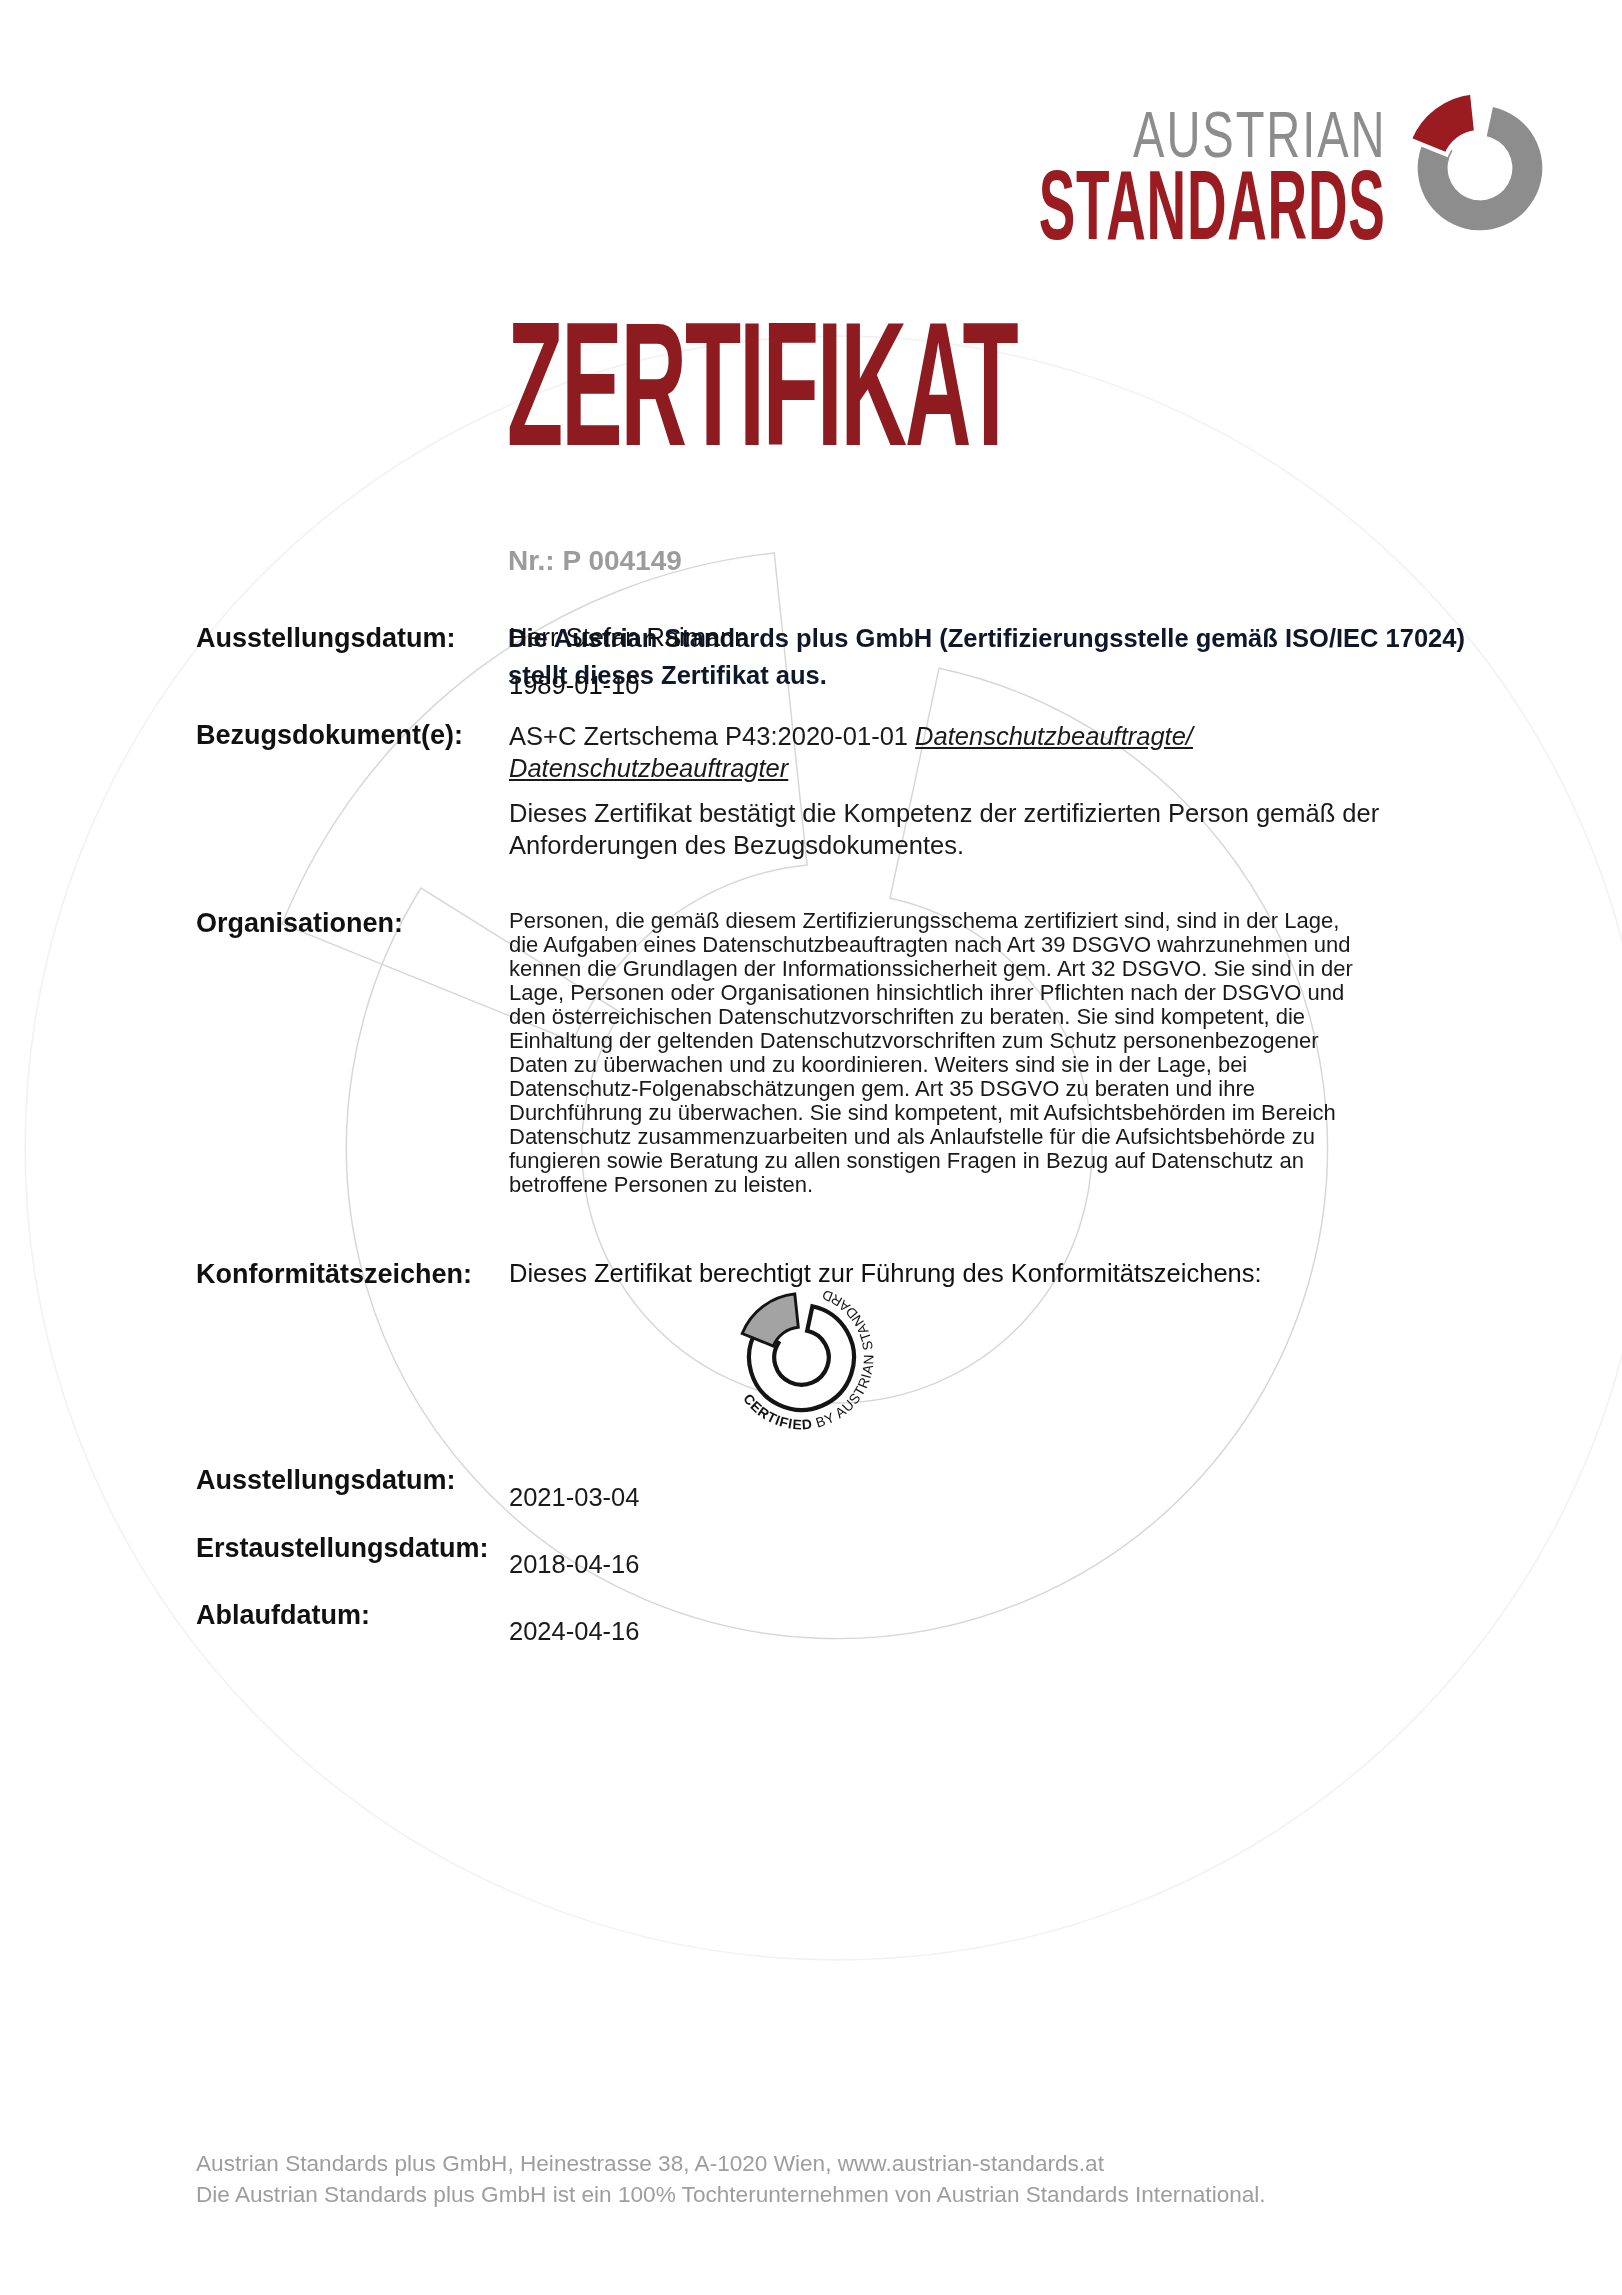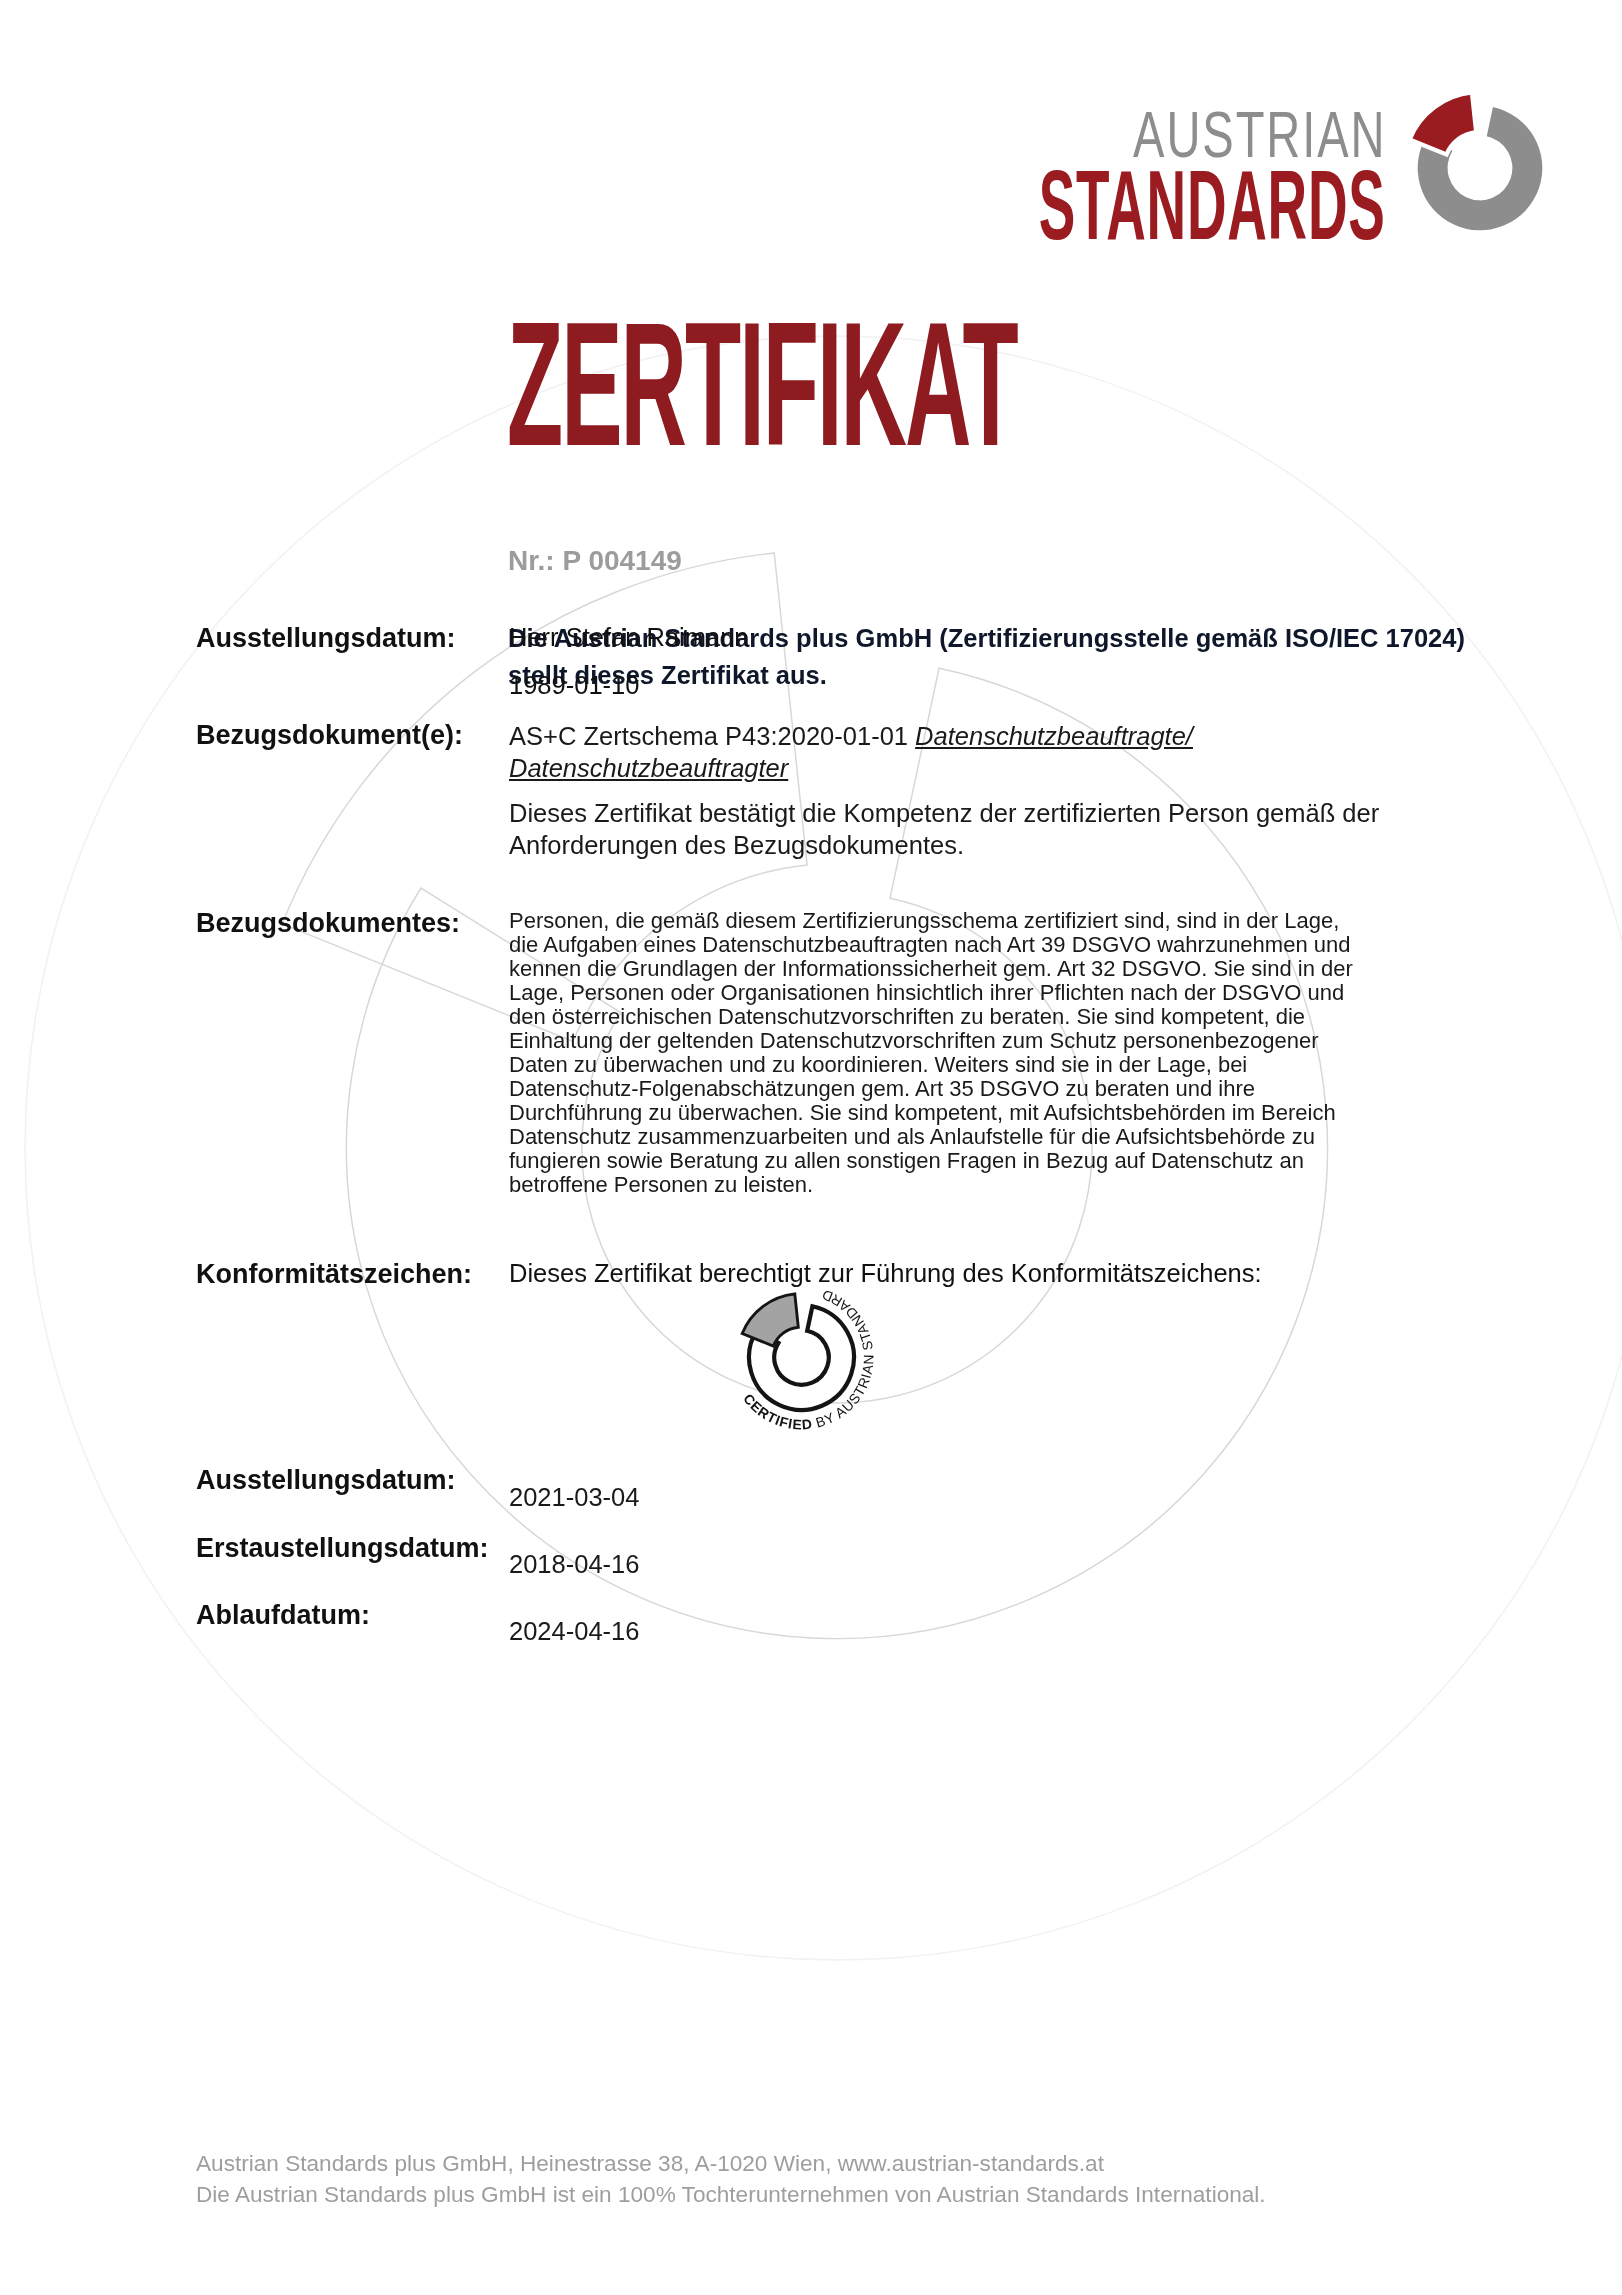--- a/index.html
+++ b/index.html
@@ -88,21 +88,21 @@
 <div id="holder-birth" class="abs value">1989-01-10</div>
 
 <div id="reference-label" class="abs label field-label">Bezugsdokument(e):</div>
 <div id="reference-doc" class="abs">
   <span>AS+C Zertschema P43:2020-01-01 </span><em>Datenschutzbeauftragte/</em><br>
   <em>Datenschutzbeauftragter</em>
 </div>
 <div id="reference-confirm" class="abs lines">Dieses Zertifikat bestätigt die Kompetenz der zertifizierten Person gemäß der
 Anforderungen des Bezugsdokumentes.</div>
 
-<div id="competence-label" class="abs label field-label">Bezugsdokumentes:</div>
+<div id="competence-label" class="abs label field-label">Organisationen:</div>
 <div id="competence-text" class="abs lines">Personen, die gemäß diesem Zertifizierungsschema zertifiziert sind, sind in der Lage,
 die Aufgaben eines Datenschutzbeauftragten nach Art 39 DSGVO wahrzunehmen und
 kennen die Grundlagen der Informationssicherheit gem. Art 32 DSGVO. Sie sind in der
 Lage, Personen oder Organisationen hinsichtlich ihrer Pflichten nach der DSGVO und
 den österreichischen Datenschutzvorschriften zu beraten. Sie sind kompetent, die
 Einhaltung der geltenden Datenschutzvorschriften zum Schutz personenbezogener
 Daten zu überwachen und zu koordinieren. Weiters sind sie in der Lage, bei
 Datenschutz-Folgenabschätzungen gem. Art 35 DSGVO zu beraten und ihre
 Durchführung zu überwachen. Sie sind kompetent, mit Aufsichtsbehörden im Bereich
 Datenschutz zusammenzuarbeiten und als Anlaufstelle für die Aufsichtsbehörde zu

